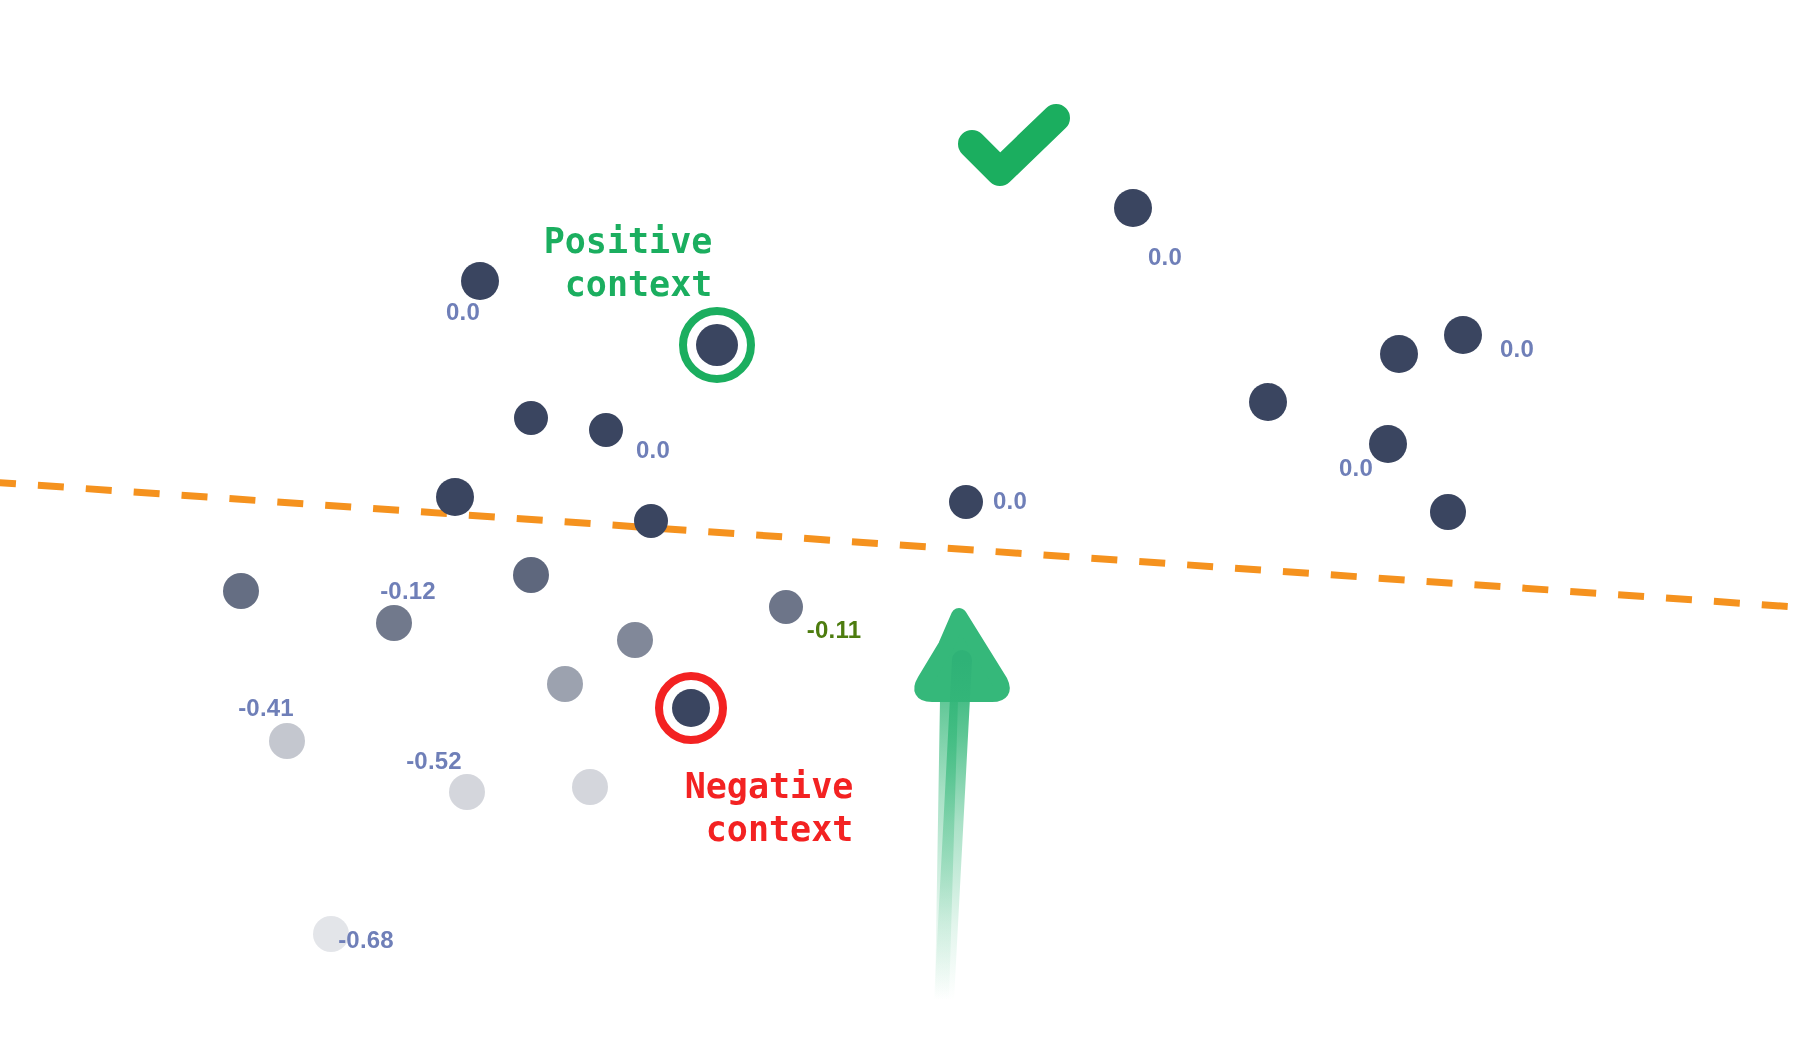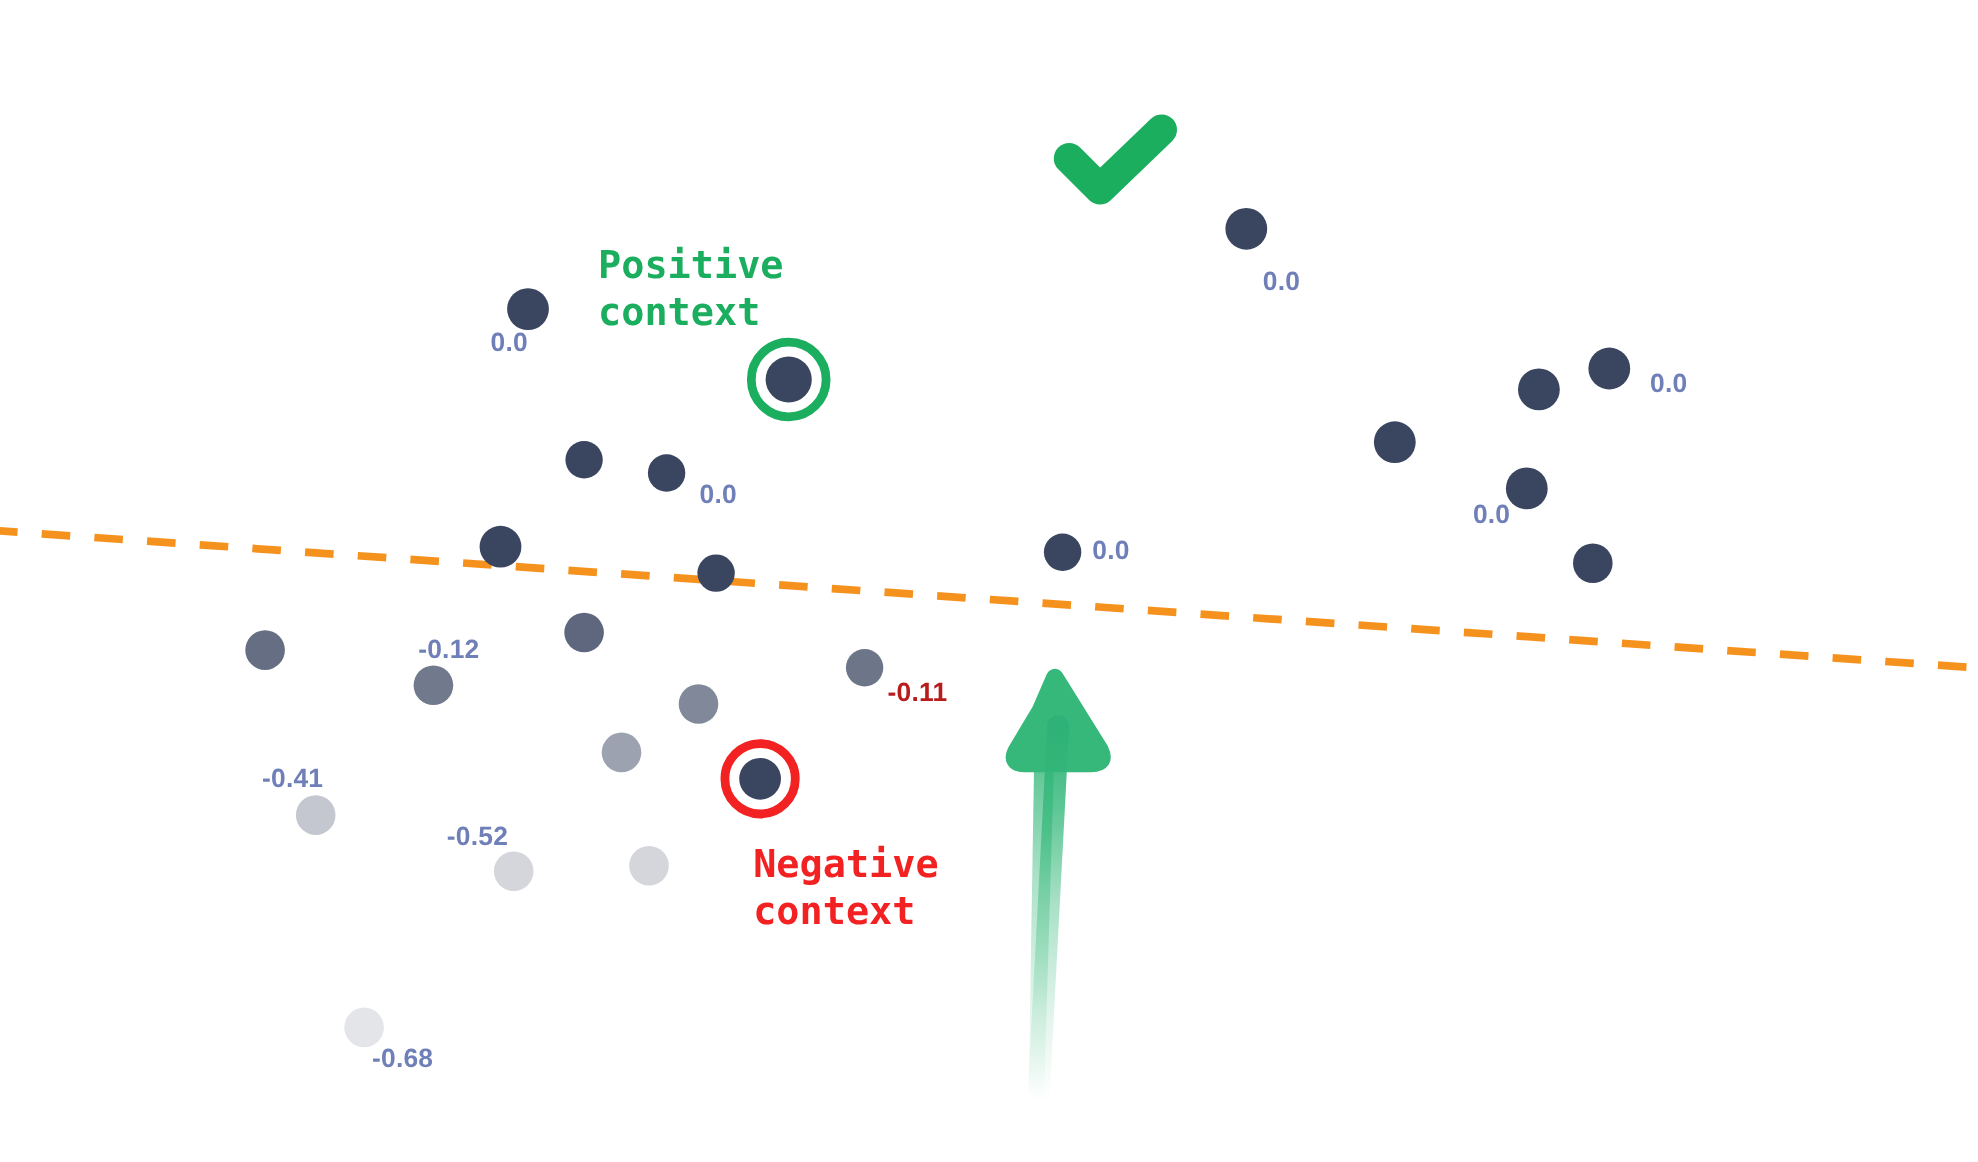--- a/index.html
+++ b/index.html
@@ -35,21 +35,21 @@
     letter-spacing: 0.2px;
     transform: translate(-50%, -50%);
     pointer-events: none;
   }
   .annotation-label {
     position: absolute;
     font-family: "DejaVu Sans Mono", "Liberation Mono", monospace;
     font-size: 35px;
     font-weight: bold;
     line-height: 1.22;
-    text-align: left;
+    text-align: right;
     white-space: pre;
     transform: translate(-50%, -50%);
     pointer-events: none;
   }
   .annotation-positive { color: #1BAE5F; }
   .annotation-negative { color: #F32222; }
 </style>
 </head>
 <body>
 
@@ -118,24 +118,24 @@
   </svg>
 
   <div id="value-labels">
       <div class="value-label" style="left: 463px; top: 312px; color: rgb(111, 127, 184);">0.0</div>
       <div class="value-label" style="left: 653px; top: 450px; color: rgb(111, 127, 184);">0.0</div>
       <div class="value-label" style="left: 1010px; top: 501px; color: rgb(111, 127, 184);">0.0</div>
       <div class="value-label" style="left: 1165px; top: 257px; color: rgb(111, 127, 184);">0.0</div>
       <div class="value-label" style="left: 1517px; top: 349px; color: rgb(111, 127, 184);">0.0</div>
       <div class="value-label" style="left: 1356px; top: 468px; color: rgb(111, 127, 184);">0.0</div>
       <div class="value-label" style="left: 396px; top: 591px; color: rgb(111, 127, 184); margin-left: 12px;">-0.12</div>
-      <div class="value-label" style="left: 834px; top: 630px; color: #b91c1c;">-0.11</div>
+      <div class="value-label" style="left: 834px; top: 630px; color: #4d7c0f;">-0.11</div>
       <div class="value-label" style="left: 266px; top: 708px; color: rgb(111, 127, 184);">-0.41</div>
       <div class="value-label" style="left: 434px; top: 761px; color: rgb(111, 127, 184);">-0.52</div>
-      <div class="value-label" style="left: 366px; top: 963px; color: rgb(111, 127, 184);">-0.68</div>
+      <div class="value-label" style="left: 366px; top: 940px; color: rgb(111, 127, 184);">-0.68</div>
     </div>
 
   <div class="annotation-label annotation-positive" id="ann-positive" style="left: 628px; top: 263px; color: rgb(27, 174, 95);">Positive
 context</div>
 
   <div class="annotation-label annotation-negative" id="ann-negative" style="left: 769px; top: 808px; color: rgb(243, 34, 34);">Negative
 context</div>
 
 </div>
 

